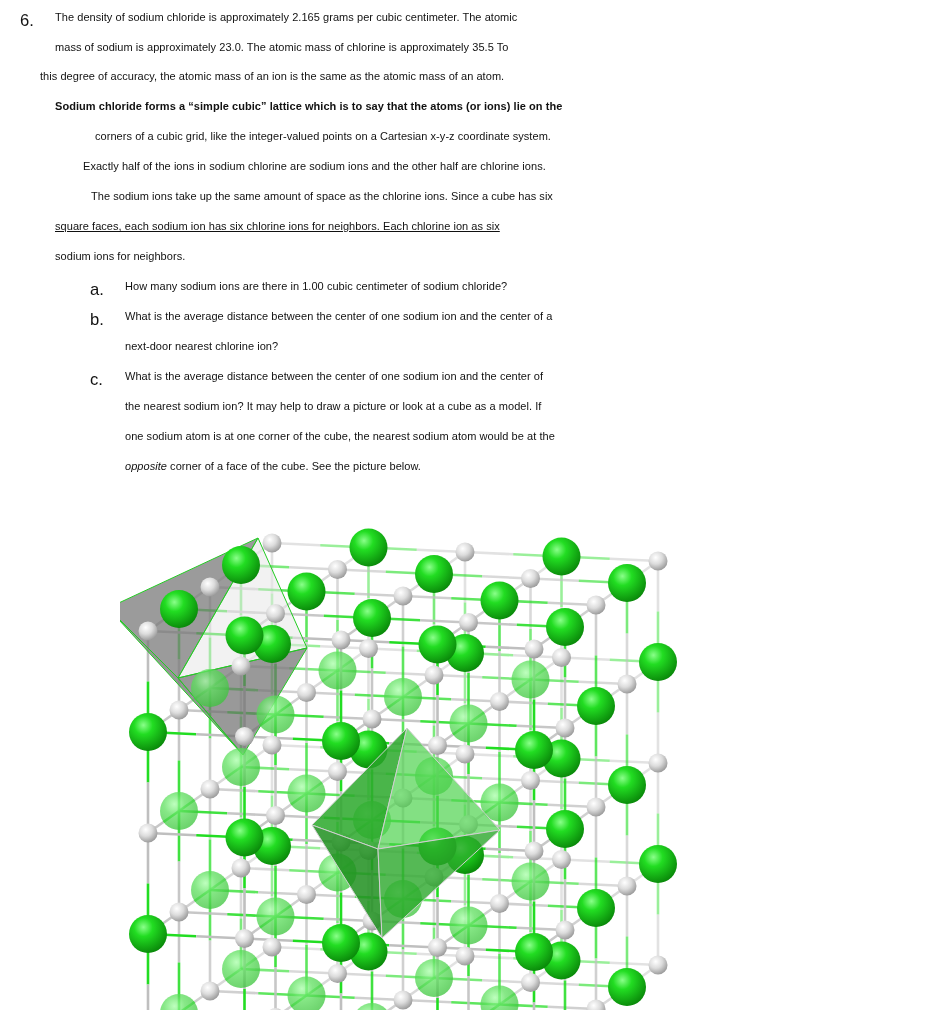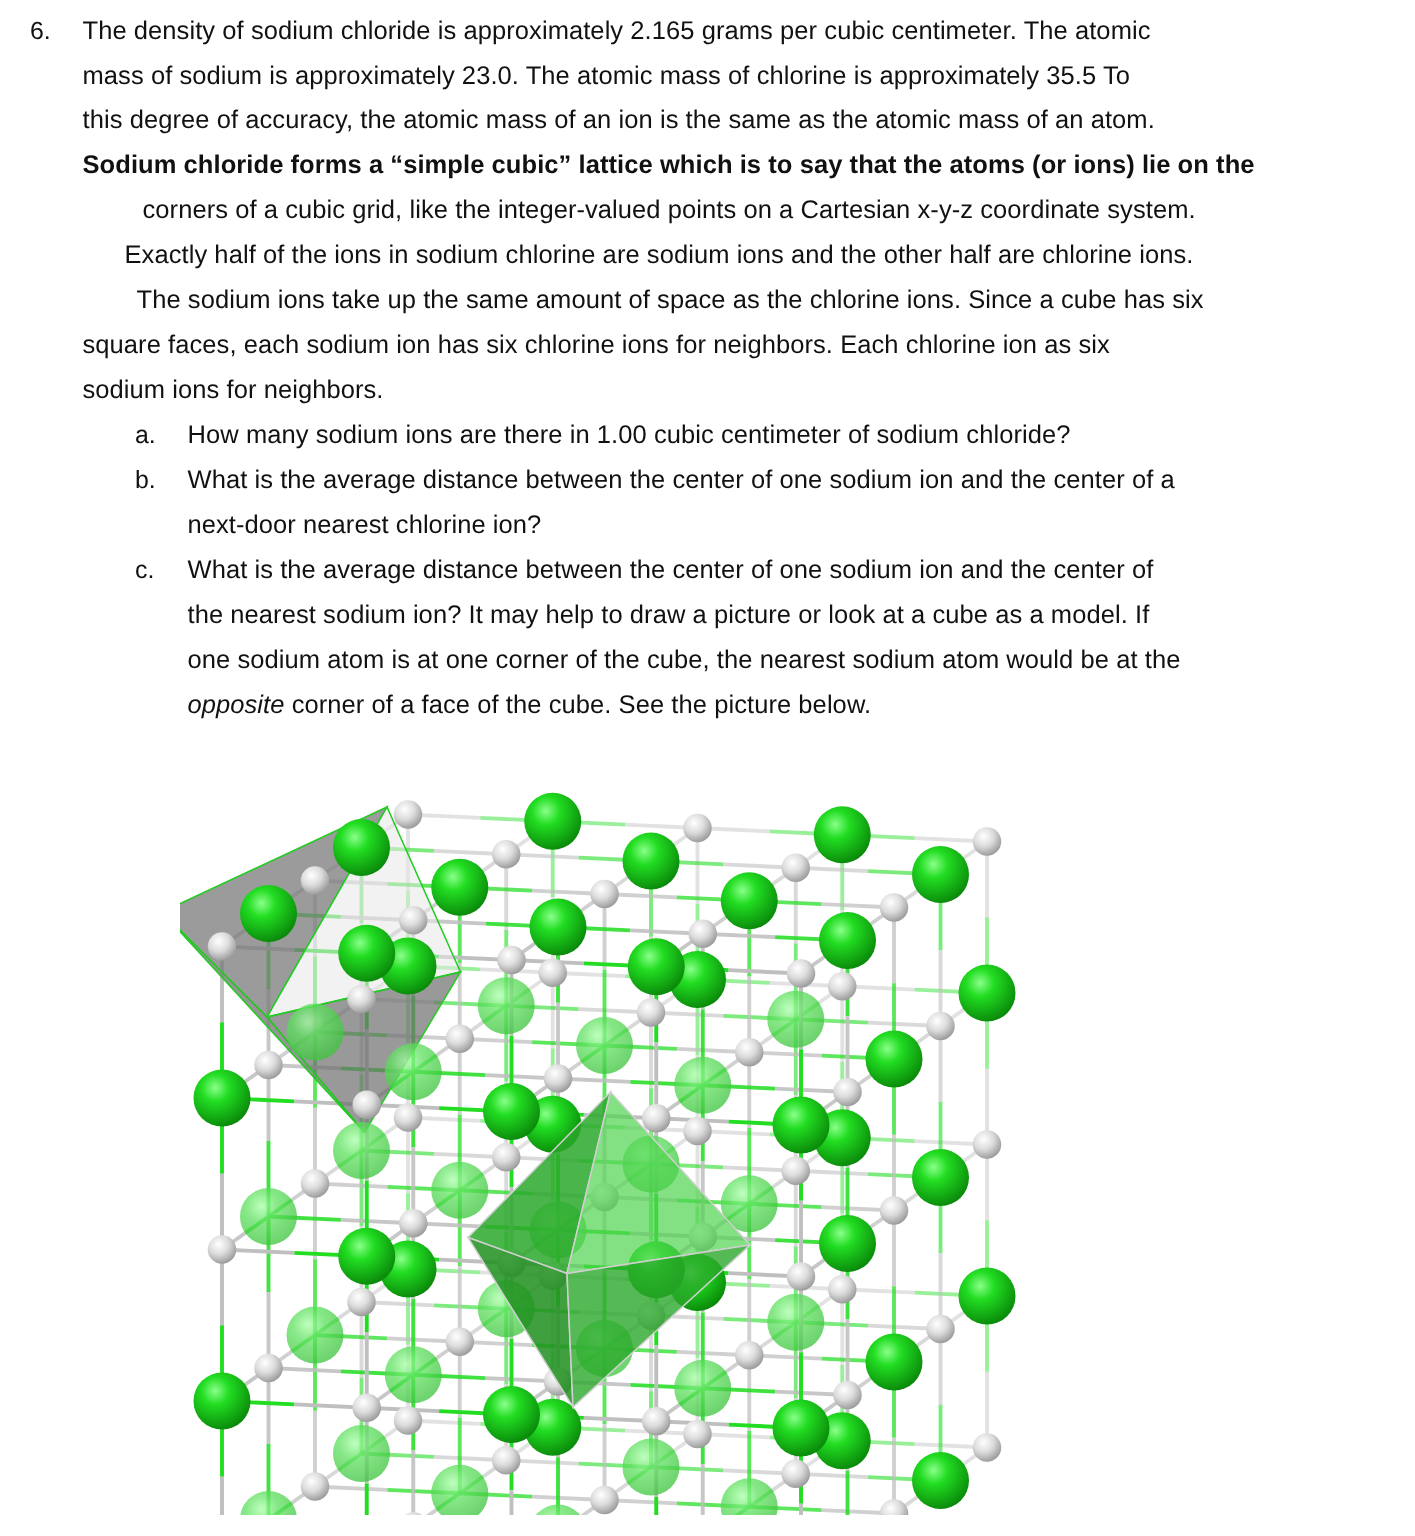--- a/index.html
+++ b/index.html
@@ -1,39 +1,39 @@
 <!DOCTYPE html>
 <html><head>
 <meta charset="utf-8">
 <style>
   html, body { margin: 0; padding: 0; background: #ffffff; }
   body { width: 943px; height: 1024px; position: relative; overflow: hidden;
          font-family: "Liberation Sans", "DejaVu Sans", sans-serif; color: #111; }
   .problem { position: absolute; left: 0; top: 0; width: 943px; }
-  .line { position: absolute; white-space: nowrap; font-size: 17px; letter-spacing: 0.05px; }
+  .line { position: absolute; white-space: nowrap; font-size: 11px; letter-spacing: 0.05px; }
   .num { position: absolute; font-size: 16.6px; }
   em { font-style: italic; }
   .figure { position: absolute; left: 120px; top: 500px; width: 560px; height: 510px; }
   .figure svg { width: 560px; height: 510px; display: block; }
 </style>
 </head>
 <body>
 
 <div class="problem">
   <span class="num" style="left:20px; top:11px;">6.</span>
 
   <div>
     <span class="line" style="left:55px; top:11px;">The density of sodium chloride is approximately 2.165 grams per cubic centimeter.  The atomic</span>
     <span class="line" style="left:55px; top:41px;">mass of sodium is approximately 23.0.  The atomic mass of chlorine is approximately 35.5  To</span>
-    <span class="line" style="left:55px; top:70px;">this degree of accuracy, the atomic mass of an ion is the same as the atomic mass of an atom.</span>
+    <span class="line" style="left:40px; top:70px;">this degree of accuracy, the atomic mass of an ion is the same as the atomic mass of an atom.</span>
     <span class="line" style="left:55px; top:100px;font-weight:bold;">Sodium chloride forms a “simple cubic” lattice which is to say that the atoms (or ions) lie on the</span>
     <span class="line" style="left:55px; top:130px;margin-left:40px;">corners of a cubic grid, like the integer-valued points on a Cartesian x-y-z coordinate system.</span>
     <span class="line" style="left:55px; top:160px;margin-left:28px;">Exactly half of the ions in sodium chlorine are sodium ions and the other half are chlorine ions.</span>
     <span class="line" style="left:55px; top:190px;margin-left:36px;">The sodium ions take up the same amount of space as the chlorine ions. Since a cube has six</span>
-    <span class="line" style="left:55px; top:220px;">square faces, each sodium ion has six chlorine ions for neighbors.  Each chlorine ion as six</span>
+    <span class="line" style="left:55px; top:220px;text-decoration:underline;">square faces, each sodium ion has six chlorine ions for neighbors.  Each chlorine ion as six</span>
     <span class="line" style="left:55px; top:250px;">sodium ions for neighbors.</span>
   </div>
 
   <div>
     <span class="num" style="left:90px; top:280px;">a.</span>
     <span class="line" style="left:125px; top:280px;">How many sodium ions are there in 1.00 cubic centimeter of sodium chloride?</span>
   </div>
 
   <div>
     <span class="num" style="left:90px; top:310px;">b.</span>

